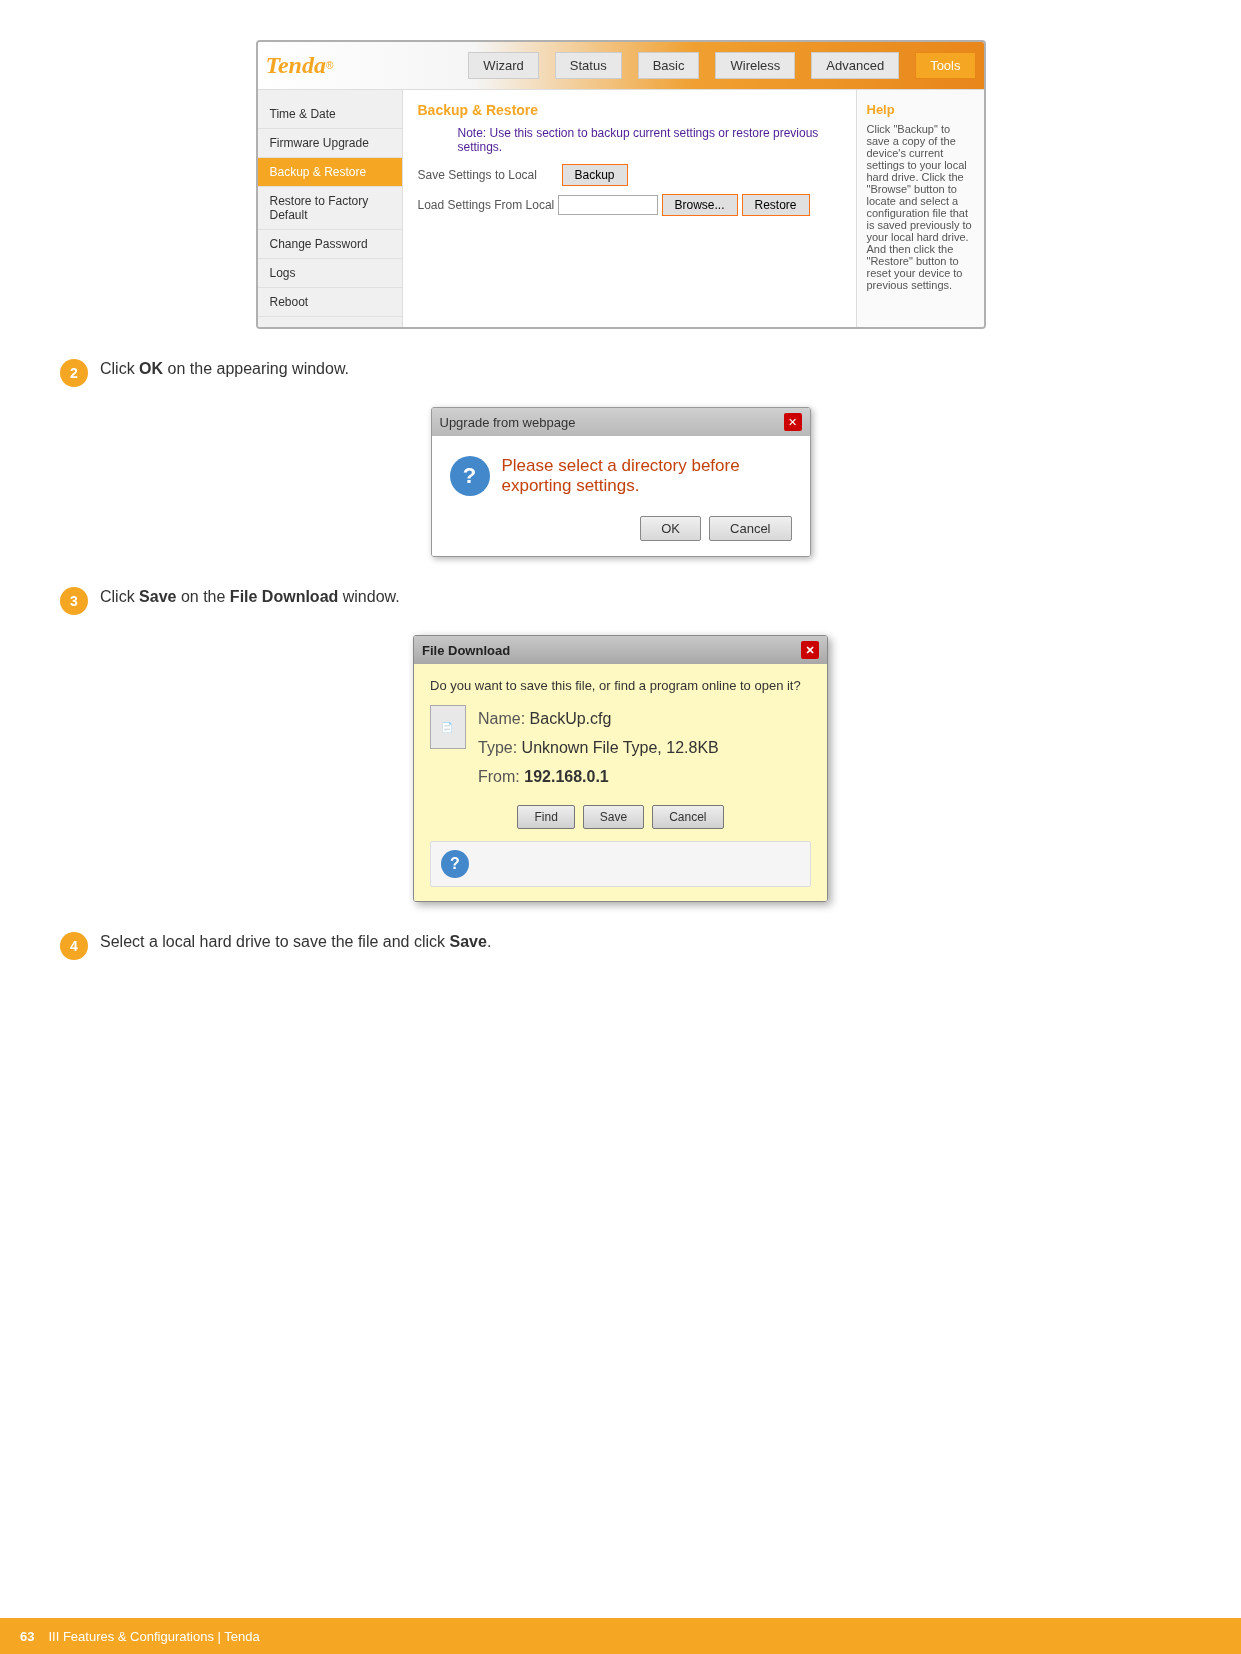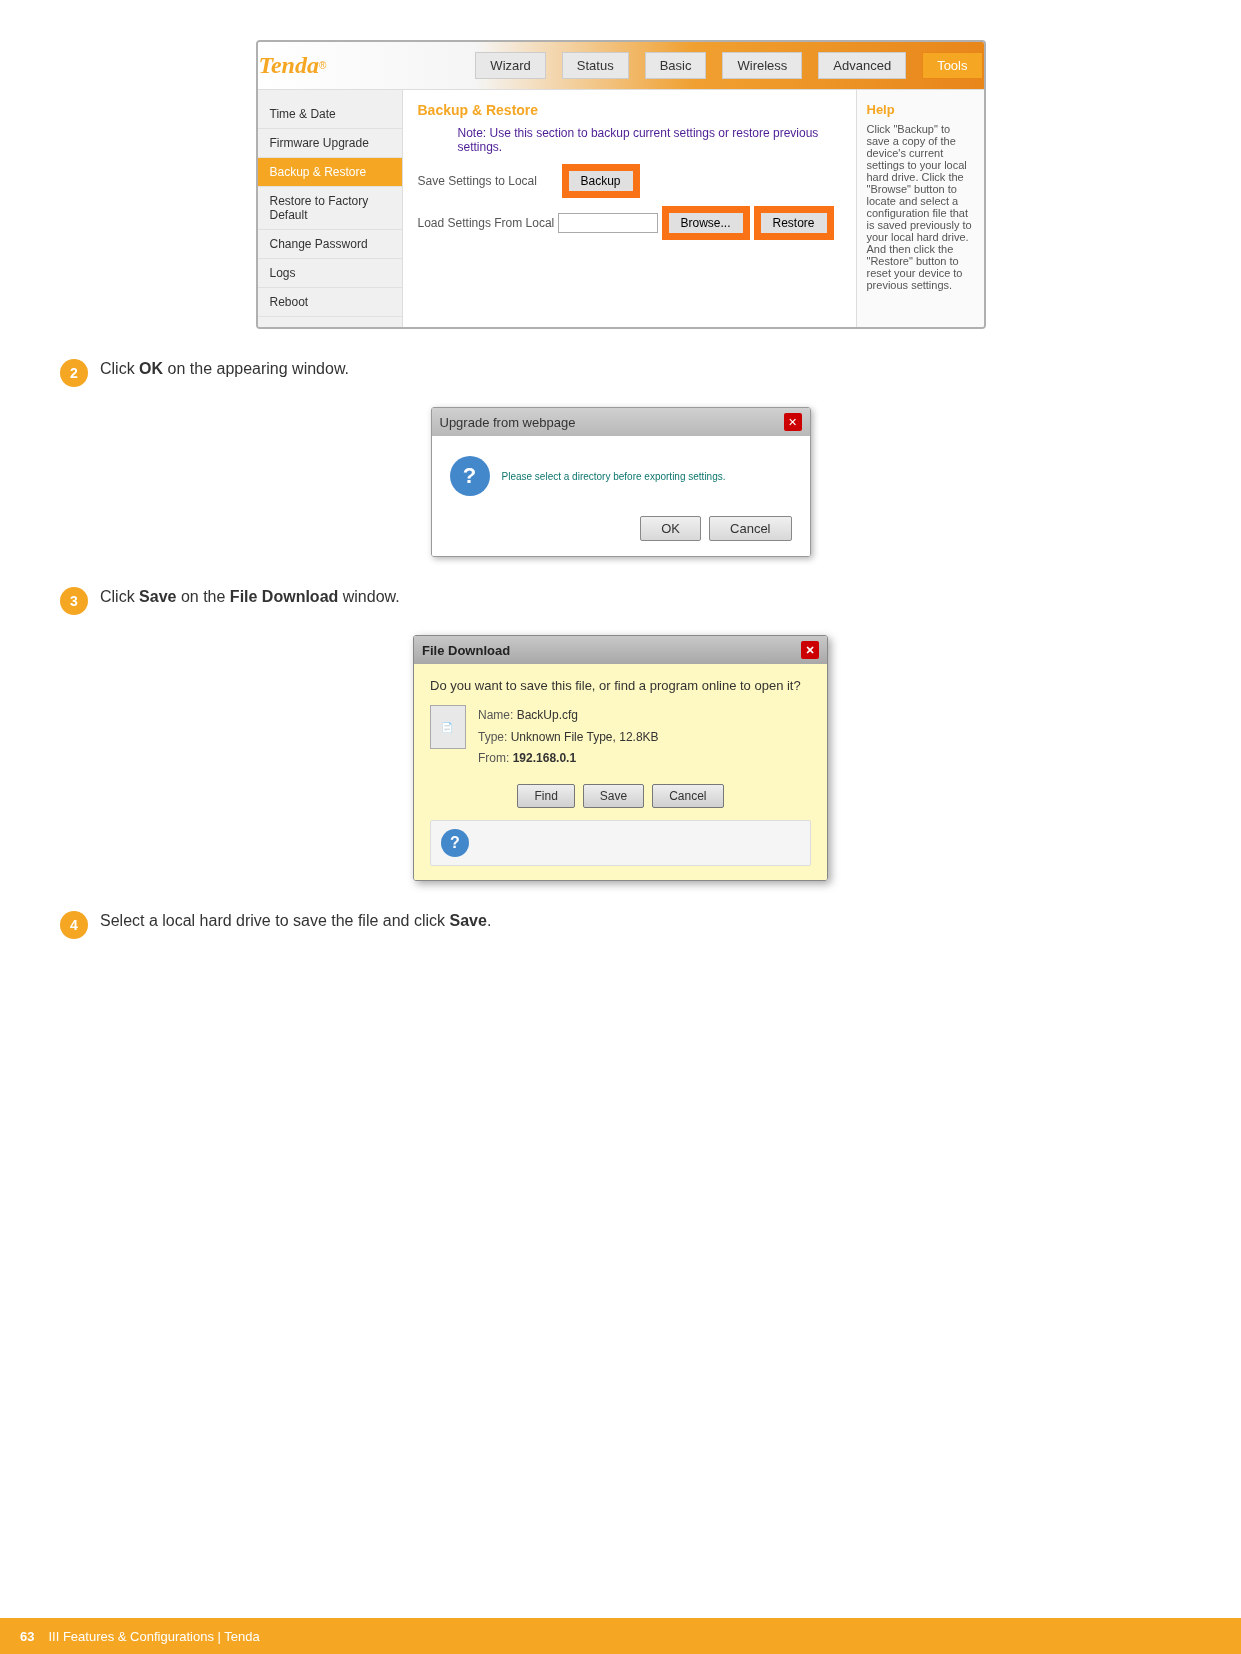--- a/index.html
+++ b/index.html
@@ -23,21 +23,21 @@
       border: 2px solid #b0b0b0;
       border-radius: 4px;
       overflow: hidden;
       margin: 20px auto;
       width: 730px;
     }
 
     
     .router-header {
       background: linear-gradient(to right, #ffffff 0%, #f5f5f5 30%, #f0a030 60%, #e8861a 100%);
-      padding: 10px 1px;
+      padding: 10px 8px;
       display: flex;
       align-items: center;
       justify-content: space-between;
       border-bottom: 1px solid #ddd;
     }
 
     
     .router-nav {
       display: flex;
       gap: 16px;
@@ -106,21 +106,21 @@
       font-size: 12px;
     }
     .form-row label {
       width: 140px;
       color: #555;
     }
     .form-row .btn-small {
       padding: 3px 12px;
       font-size: 12px;
       background: #e0e0e0;
-      border: 7px solid #f97316;
+      border: 1px solid #f97316;
       cursor: pointer;
       margin-left: 4px;
     }
     .form-row input[type="text"] {
       width: 100px;
       padding: 2px 4px;
       font-size: 12px;
       border: 1px solid #aaa;
     }
 
@@ -219,22 +219,22 @@
       background: #4488cc;
       color: #fff;
       display: flex;
       align-items: center;
       justify-content: center;
       font-size: 22px;
       font-weight: bold;
       flex-shrink: 0;
     }
     .dialog-msg-text {
-      font-size: 10px;
-      color: #0f766e;
+      font-size: 17px;
+      color: #c2410c;
     }
     .dialog-buttons {
       display: flex;
       justify-content: flex-end;
       gap: 8px;
     }
     .dialog-btn {
       padding: 4px 20px;
       font-size: 13px;
       border: 1px solid #888;
@@ -285,21 +285,21 @@
       background: #e8e8e8;
       border: 1px solid #aaa;
       display: flex;
       align-items: center;
       justify-content: center;
       font-size: 10px;
       color: #888;
       flex-shrink: 0;
     }
     .file-details {
-      font-size: 12px;
+      font-size: 16px;
       color: #333;
       line-height: 1.8;
     }
     .file-details .label {
       color: #555;
     }
     .file-action-buttons {
       display: flex;
       justify-content: center;
       gap: 8px;

